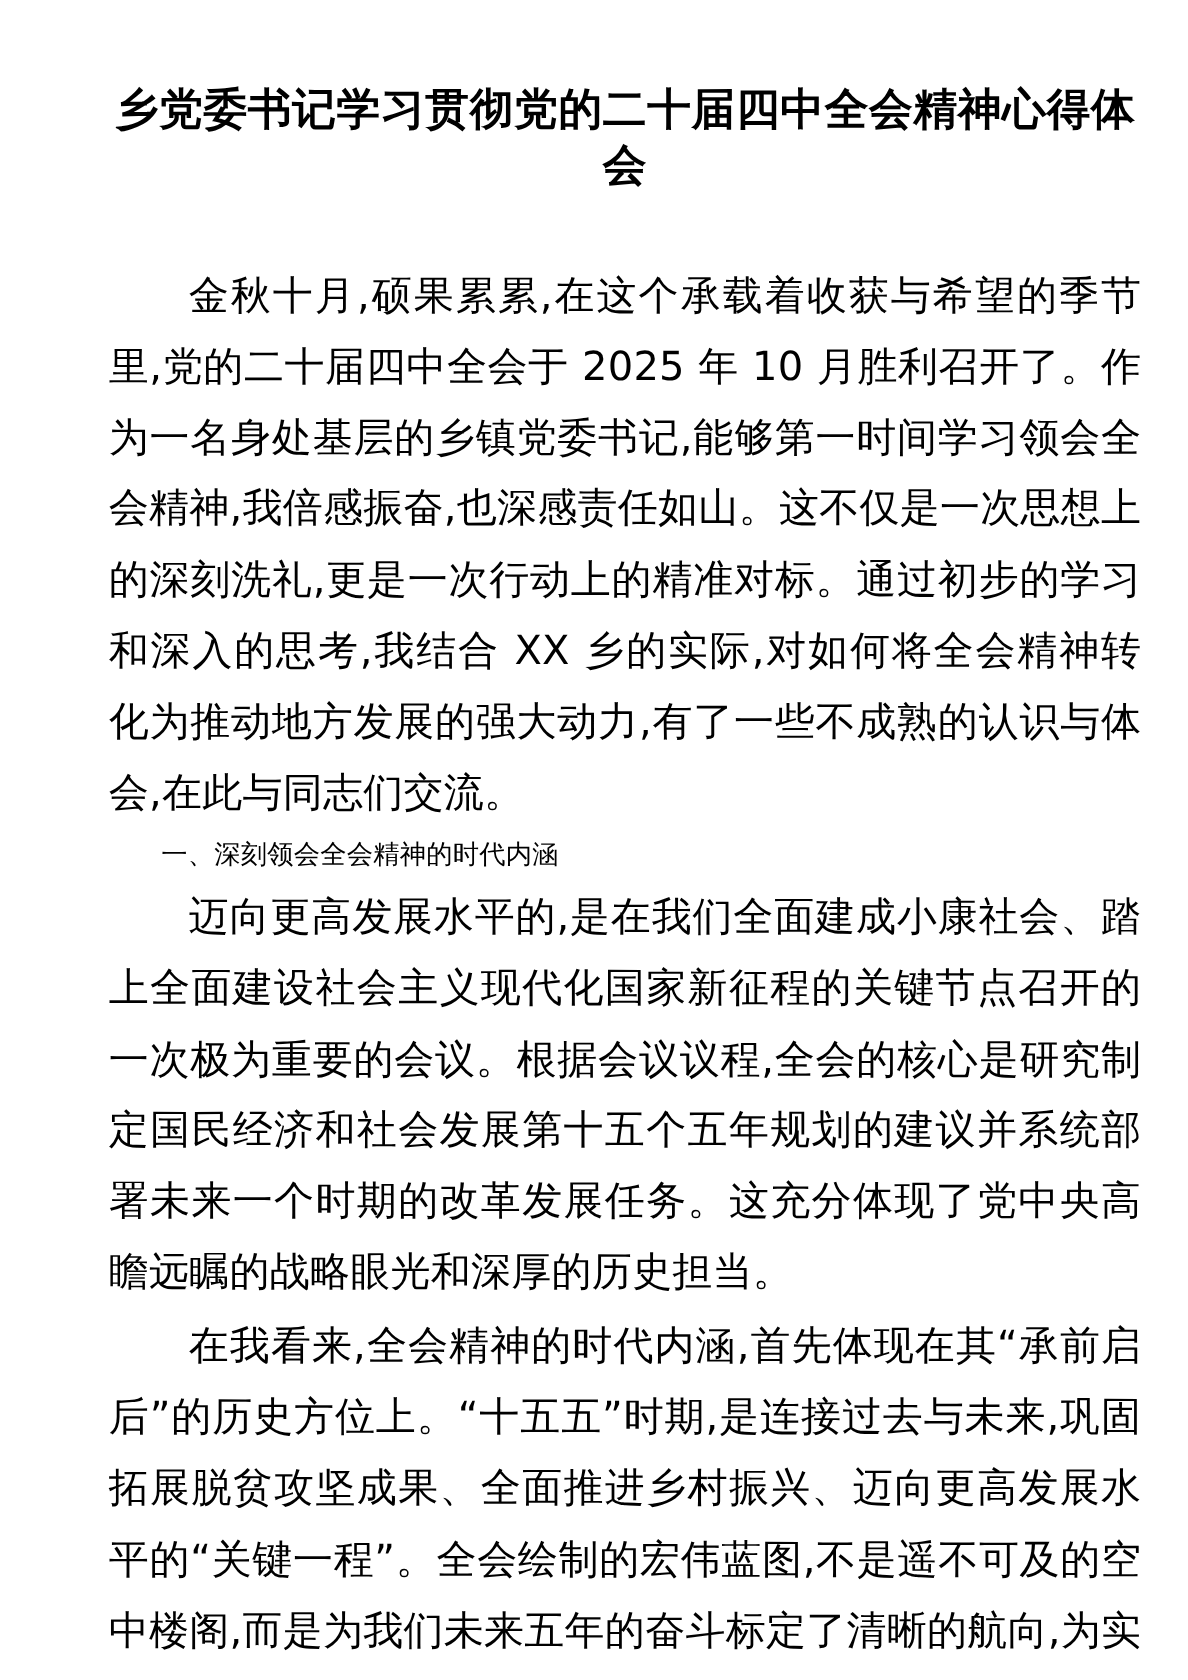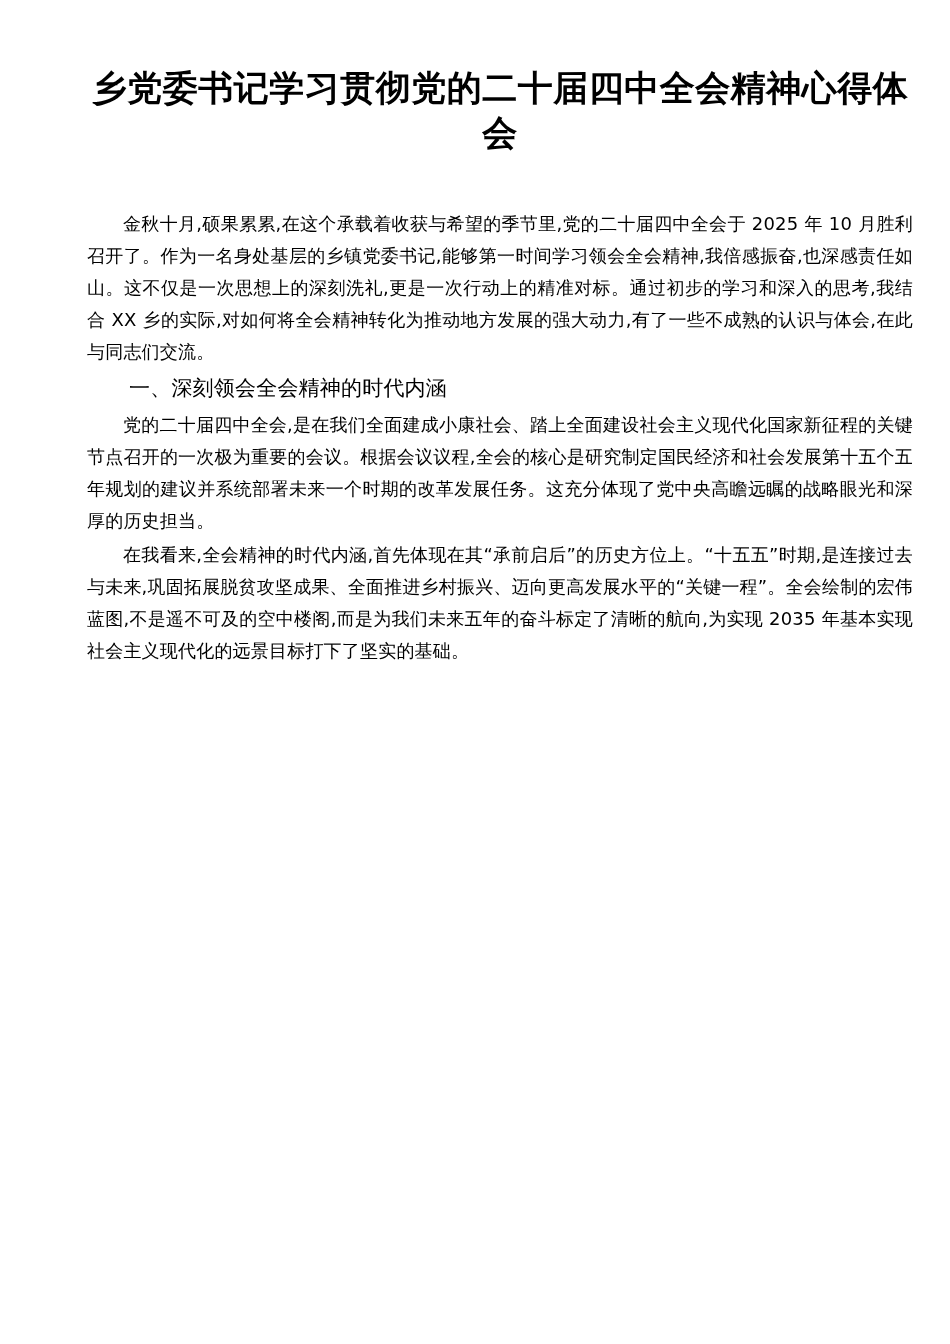--- a/index.html
+++ b/index.html
@@ -28,21 +28,21 @@
     line-height: 1.28;
     text-align: center;
     letter-spacing: 0.5px;
     margin: 14px 0 0 0;
     padding: 0 4px;
   }
   .body-block {
     margin-top: 52px;
   }
   p.para {
-    font-size: 18px;
+    font-size: 32px;
     line-height: 1.78;
     margin: 0 0 2px 0;
     text-align: justify;
     text-justify: inter-ideograph;
     text-indent: 2em;
     letter-spacing: 0.2px;
   }
   p.heading-para {
     font-size: 21px;
     line-height: 1.78;
@@ -56,19 +56,19 @@
 
 <div class="page">
 
   <h1 class="doc-title">乡党委书记学习贯彻党的二十届四中全会精神心得体会</h1>
 
   <div class="body-block">
     <p class="para">金秋十月,硕果累累,在这个承载着收获与希望的季节里,党的二十届四中全会于 2025 年 10 月胜利召开了。作为一名身处基层的乡镇党委书记,能够第一时间学习领会全会精神,我倍感振奋,也深感责任如山。这不仅是一次思想上的深刻洗礼,更是一次行动上的精准对标。通过初步的学习和深入的思考,我结合 XX 乡的实际,对如何将全会精神转化为推动地方发展的强大动力,有了一些不成熟的认识与体会,在此与同志们交流。</p>
 
     <p class="heading-para">一、深刻领会全会精神的时代内涵</p>
 
-    <p class="para">党的二十届四中全会,是在我们全面建成小康社会、踏上全面建设社会主义现代化国家新征程的关键节点召开的一次极为重要的会议。根据会议议程,全会的核心是研究制定国民经济和社会发展第十五个五年规划的建议并系统部署未来一个时期的改革发展任务。这充分体现了党中央高瞻远瞩的战略眼光和深厚的历史担当。</p>
+    <p class="para">迈向更高发展水平的,是在我们全面建成小康社会、踏上全面建设社会主义现代化国家新征程的关键节点召开的一次极为重要的会议。根据会议议程,全会的核心是研究制定国民经济和社会发展第十五个五年规划的建议并系统部署未来一个时期的改革发展任务。这充分体现了党中央高瞻远瞩的战略眼光和深厚的历史担当。</p>
 
     <p class="para">在我看来,全会精神的时代内涵,首先体现在其“承前启后”的历史方位上。“十五五”时期,是连接过去与未来,巩固拓展脱贫攻坚成果、全面推进乡村振兴、迈向更高发展水平的“关键一程”。全会绘制的宏伟蓝图,不是遥不可及的空中楼阁,而是为我们未来五年的奋斗标定了清晰的航向,为实现 2035 年基本实现社会主义现代化的远景目标打下了坚实的基础。</p>
 
   </div>
 
 </div>
 
 </body></html>

